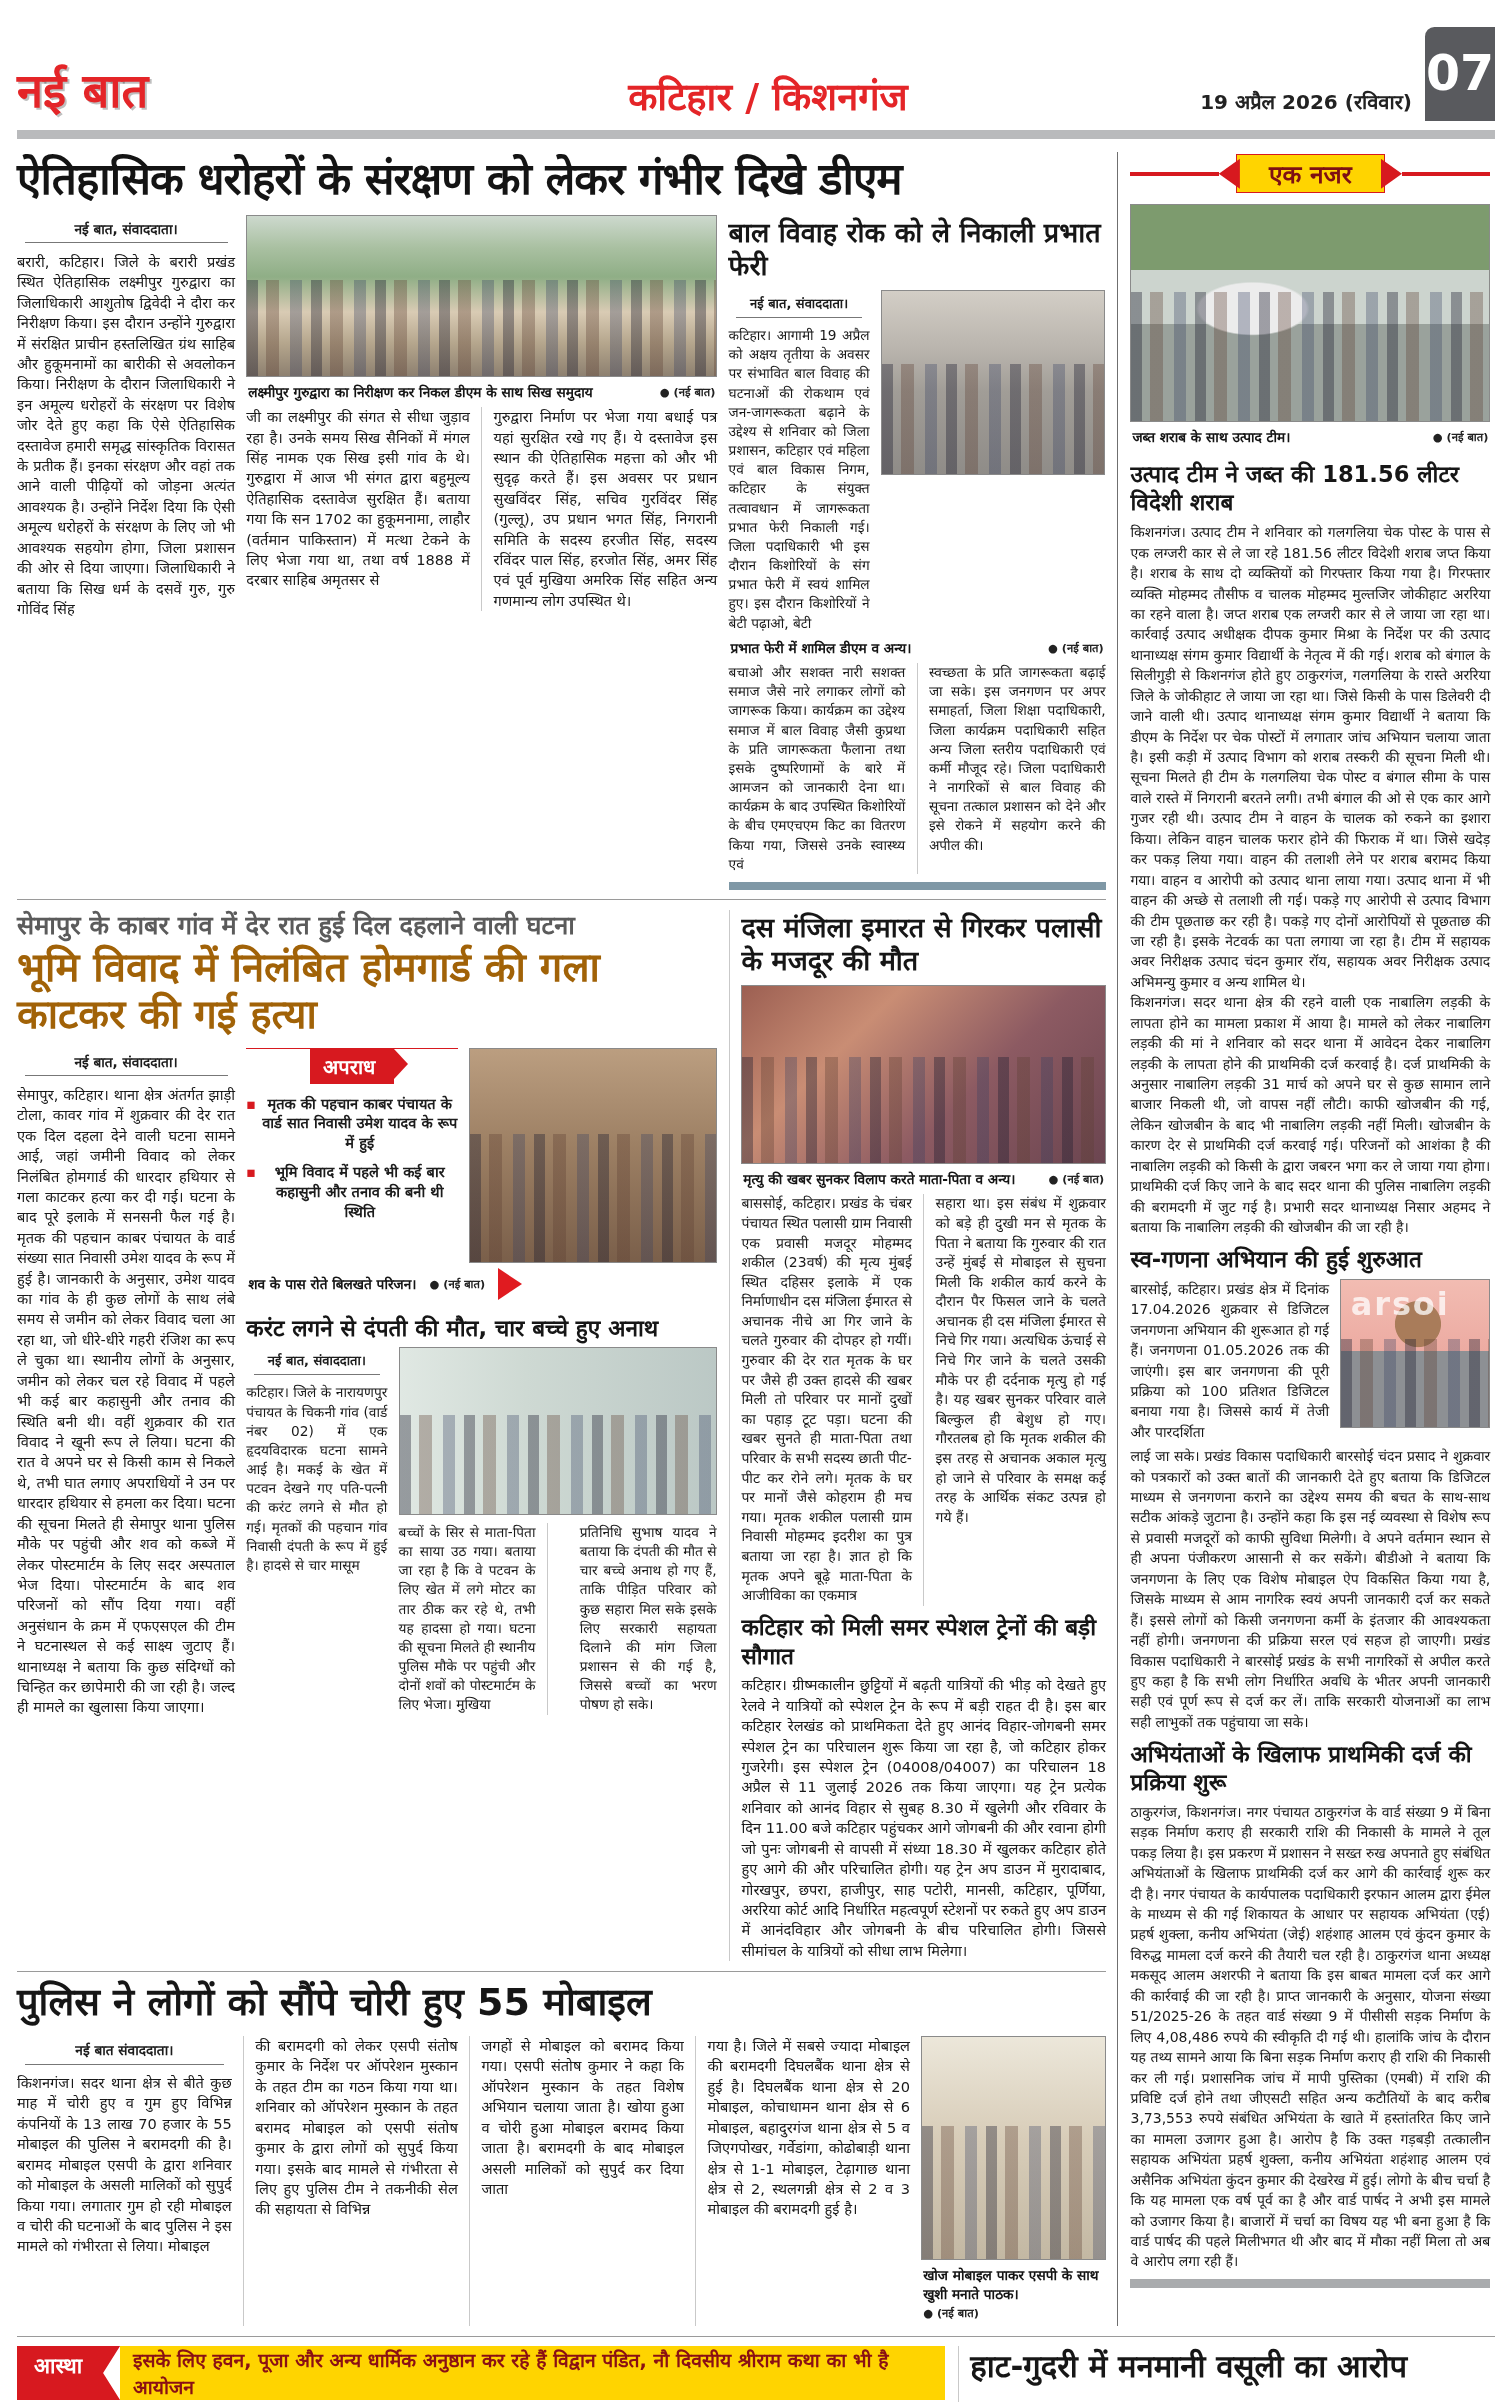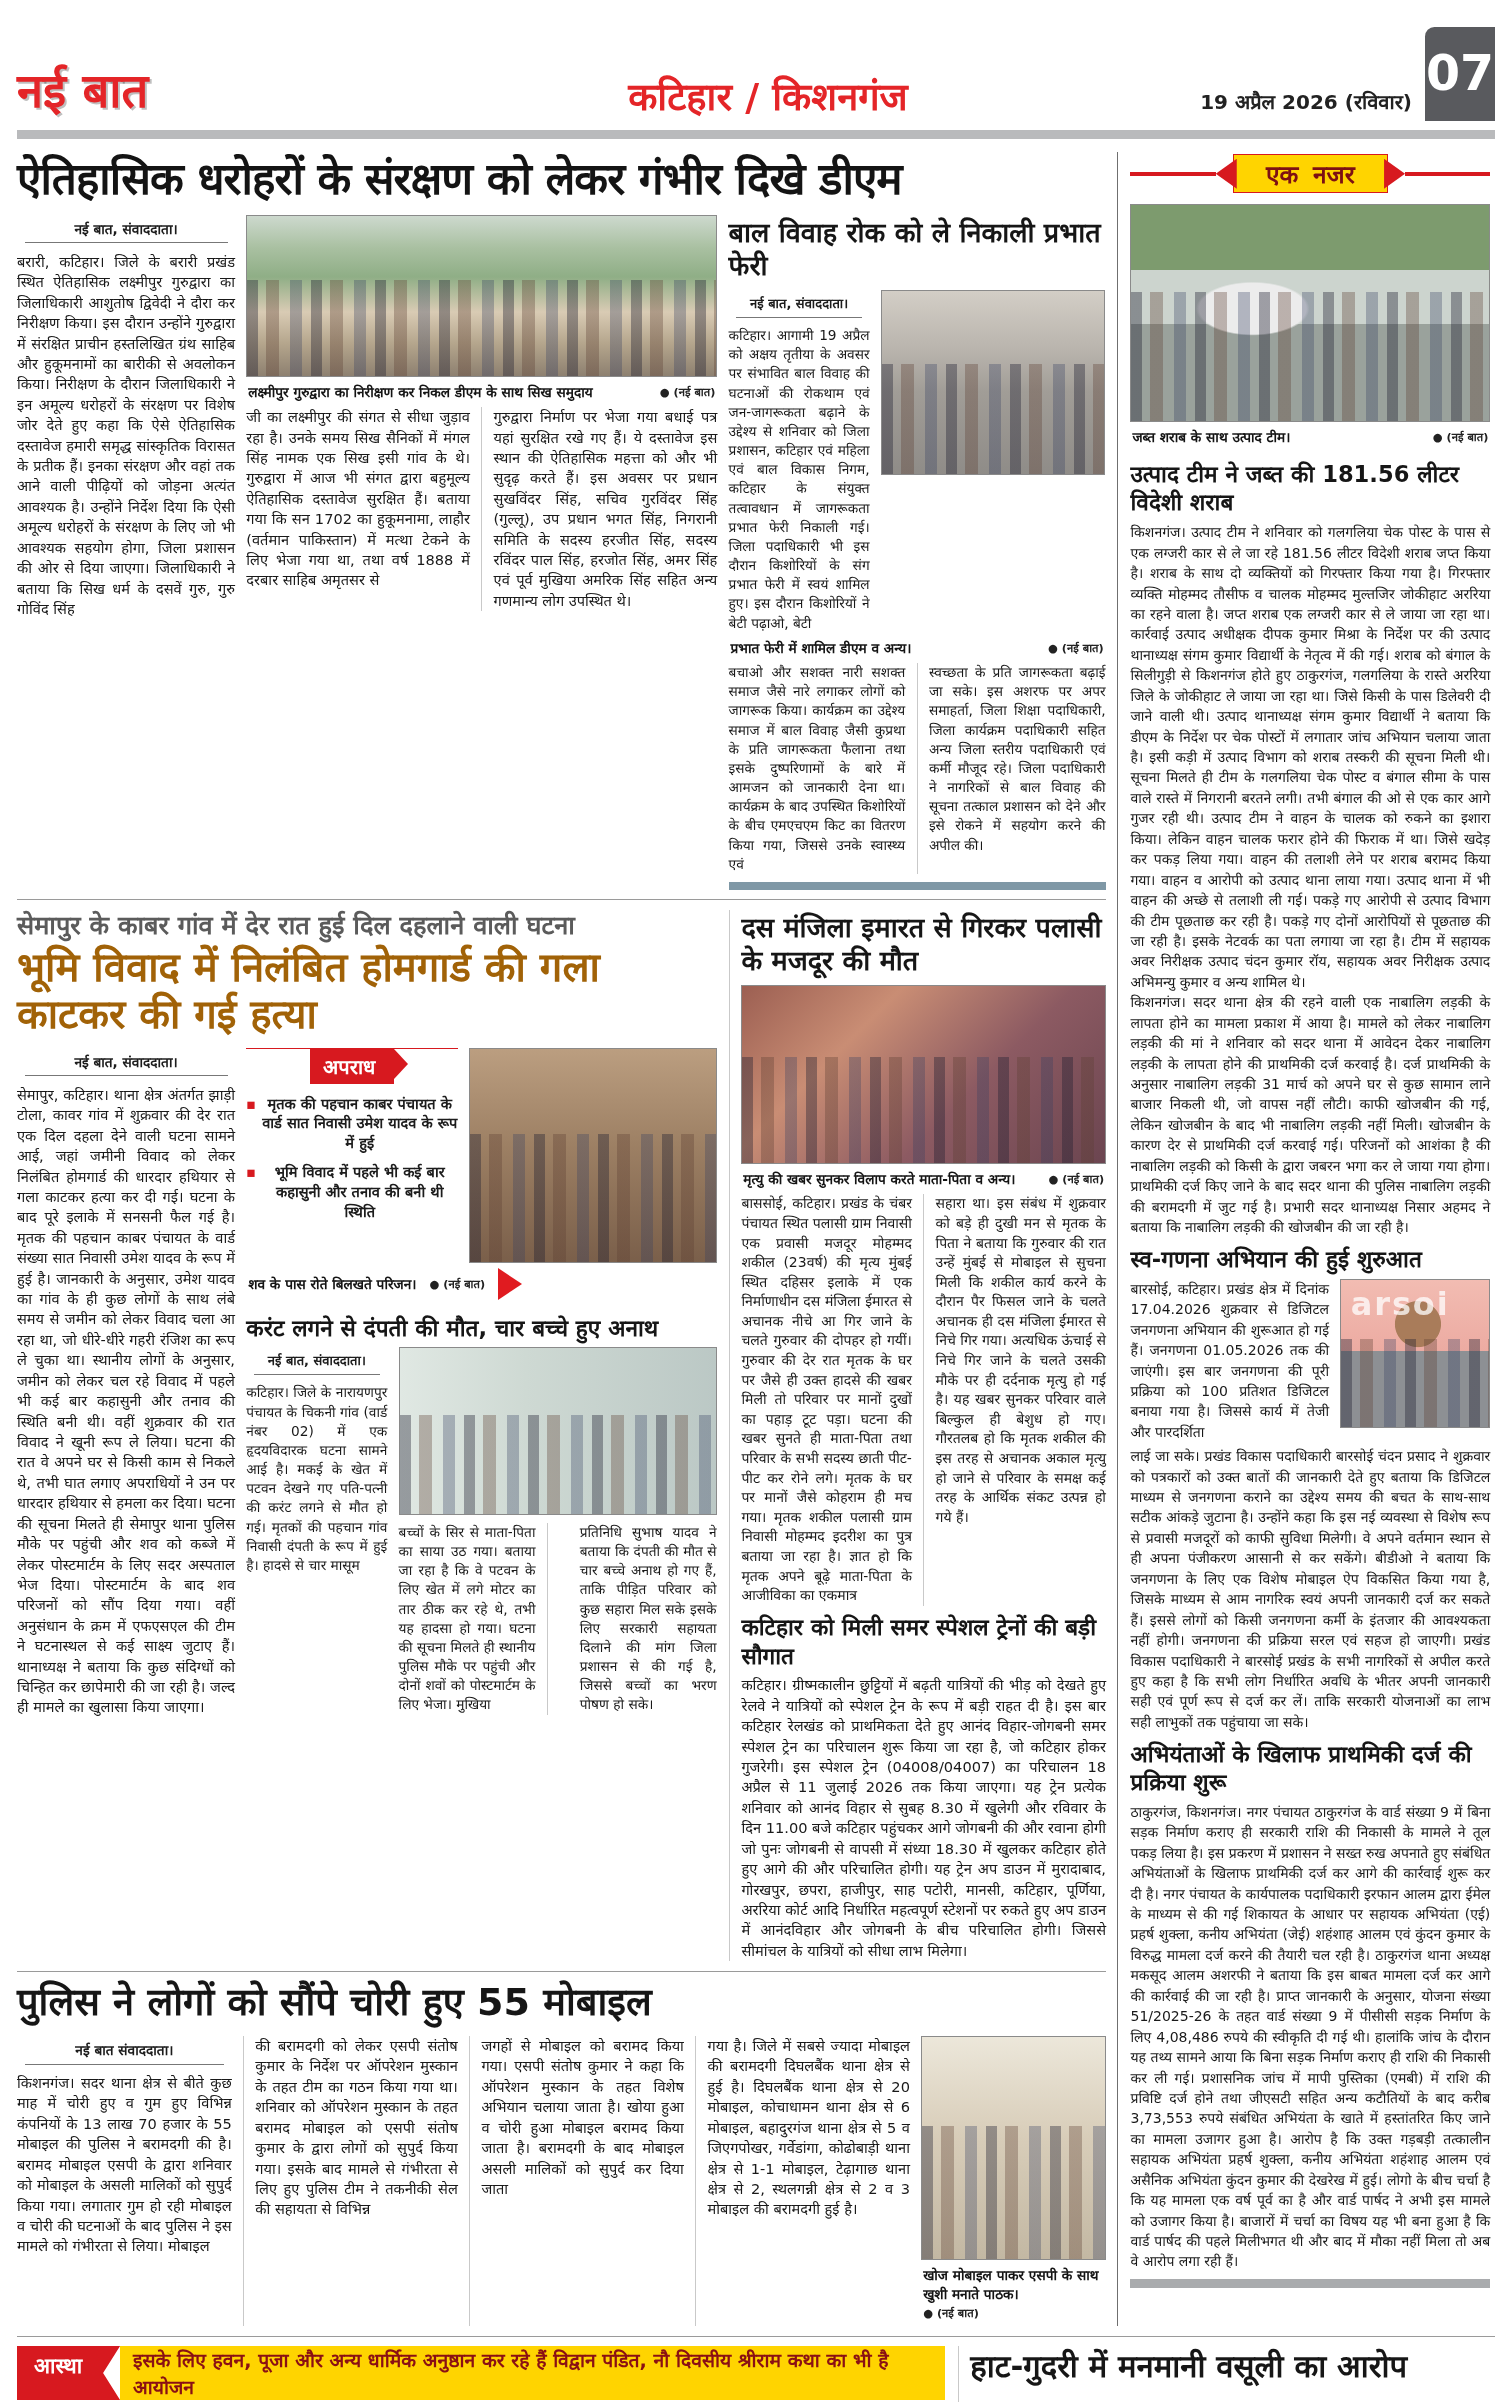--- a/index.html
+++ b/index.html
@@ -49,21 +49,21 @@
   .ph-murder    { background:linear-gradient(180deg,#bb9e80 0%,#9d8064 45%,#7a5f4a 100%); }
   .ph-hospital  { background:linear-gradient(90deg,#e0e8e3 0%,#ced9d3 40%,#bbc8c5 100%); }
   .ph-mourning  { background:linear-gradient(135deg,#9c5f52 0%,#c98d74 30%,#8c5a62 62%,#6b4550 100%); }
   .ph-census    { background:radial-gradient(circle at 52% 30%, #a97c5a 0 22.6px, rgba(0,0,0,0) 23.5px),
                   linear-gradient(180deg, rgba(0,0,0,0) 0 48%, #8d9094 48% 100%),
                   linear-gradient(180deg,#f2bcb2 0%,#eba79e 60%,#e29a90 100%); }
   .ph-mobiles   { background:linear-gradient(180deg,#ece7da 0%,#d8cdb9 45%,#c3b8a3 100%); }
   .photo-text { position:absolute; top:5.6px; left:9.4px; font-size:32px; font-weight:900; color:#fff; opacity:.75; letter-spacing:1.9px; }
 
   
-  .najar-row { display:flex; align-items:center; margin:1.9px 0 11.3px 0;font-family:Liberation Mono, monospace; }
+  .najar-row { display:flex; align-items:center; margin:1.9px 0 11.3px 0; }
   .najar-line { flex:1; height:3.8px; background:#d7191f; }
   .chev { width:21px; height:30px; background:#d7191f; }
   .chev.l { clip-path:polygon(100% 0,100% 100%,0 50%); margin-right:-3.8px; }
   .chev.r { clip-path:polygon(0 0,0 100%,100% 50%); margin-left:-3.8px; }
   .najar-badge { background:#ffd400; border:1.9px solid #d7191f; color:#7d1013; font-size:24.5px; font-weight:900; padding:1.9px 32px; }
 
   
   .crime-box { border-top:1.9px solid #d7191f; padding-top:0; }
   .crime-badge { display:inline-block; background:#d7191f; color:#fff; font-size:20px; font-weight:900; padding:3.8px 19px 4.7px 13px; position:relative; margin-bottom:9.4px; }
   .crime-badge::after { content:""; position:absolute; right:-14px; top:0; border-top:15.5px solid rgba(0,0,0,0); border-bottom:15.5px solid rgba(0,0,0,0); border-left:14px solid #d7191f; }
@@ -127,21 +127,21 @@
               <div style="width:224px;">
                 <div class="photo ph-street" style="height:185px;"></div>
               </div>
             </div>
             <div class="caption">
               <span>प्रभात फेरी में शामिल डीएम व अन्य।</span>
               <span class="credit">● (नई बात)</span>
             </div>
             <div class="row gap">
               <p class="body-text col" style="font-size:13.7px;">बचाओ और सशक्त नारी सशक्त समाज जैसे नारे लगाकर लोगों को जागरूक किया। कार्यक्रम का उद्देश्य समाज में बाल विवाह जैसी कुप्रथा के प्रति जागरूकता फैलाना तथा इसके दुष्परिणामों के बारे में आमजन को जानकारी देना था। कार्यक्रम के बाद उपस्थित किशोरियों के बीच एमएचएम किट का वितरण किया गया, जिससे उनके स्वास्थ्य एवं</p>
-              <p class="body-text col vsep" style="font-size:13.7px;">स्वच्छता के प्रति जागरूकता बढ़ाई जा सके। इस अशरफ पर अपर समाहर्ता, जिला शिक्षा पदाधिकारी, जिला कार्यक्रम पदाधिकारी सहित अन्य जिला स्तरीय पदाधिकारी एवं कर्मी मौजूद रहे। जिला पदाधिकारी ने नागरिकों से बाल विवाह की सूचना तत्काल प्रशासन को देने और इसे रोकने में सहयोग करने की अपील की।</p>
+              <p class="body-text col vsep" style="font-size:13.7px;">स्वच्छता के प्रति जागरूकता बढ़ाई जा सके। इस जनगणन पर अपर समाहर्ता, जिला शिक्षा पदाधिकारी, जिला कार्यक्रम पदाधिकारी सहित अन्य जिला स्तरीय पदाधिकारी एवं कर्मी मौजूद रहे। जिला पदाधिकारी ने नागरिकों से बाल विवाह की सूचना तत्काल प्रशासन को देने और इसे रोकने में सहयोग करने की अपील की।</p>
             </div>
             <div class="endbar blue"></div>
           </div>
         </div>
       </section>
 
       <div class="hr"></div>
 
       <div class="row gap">
 

